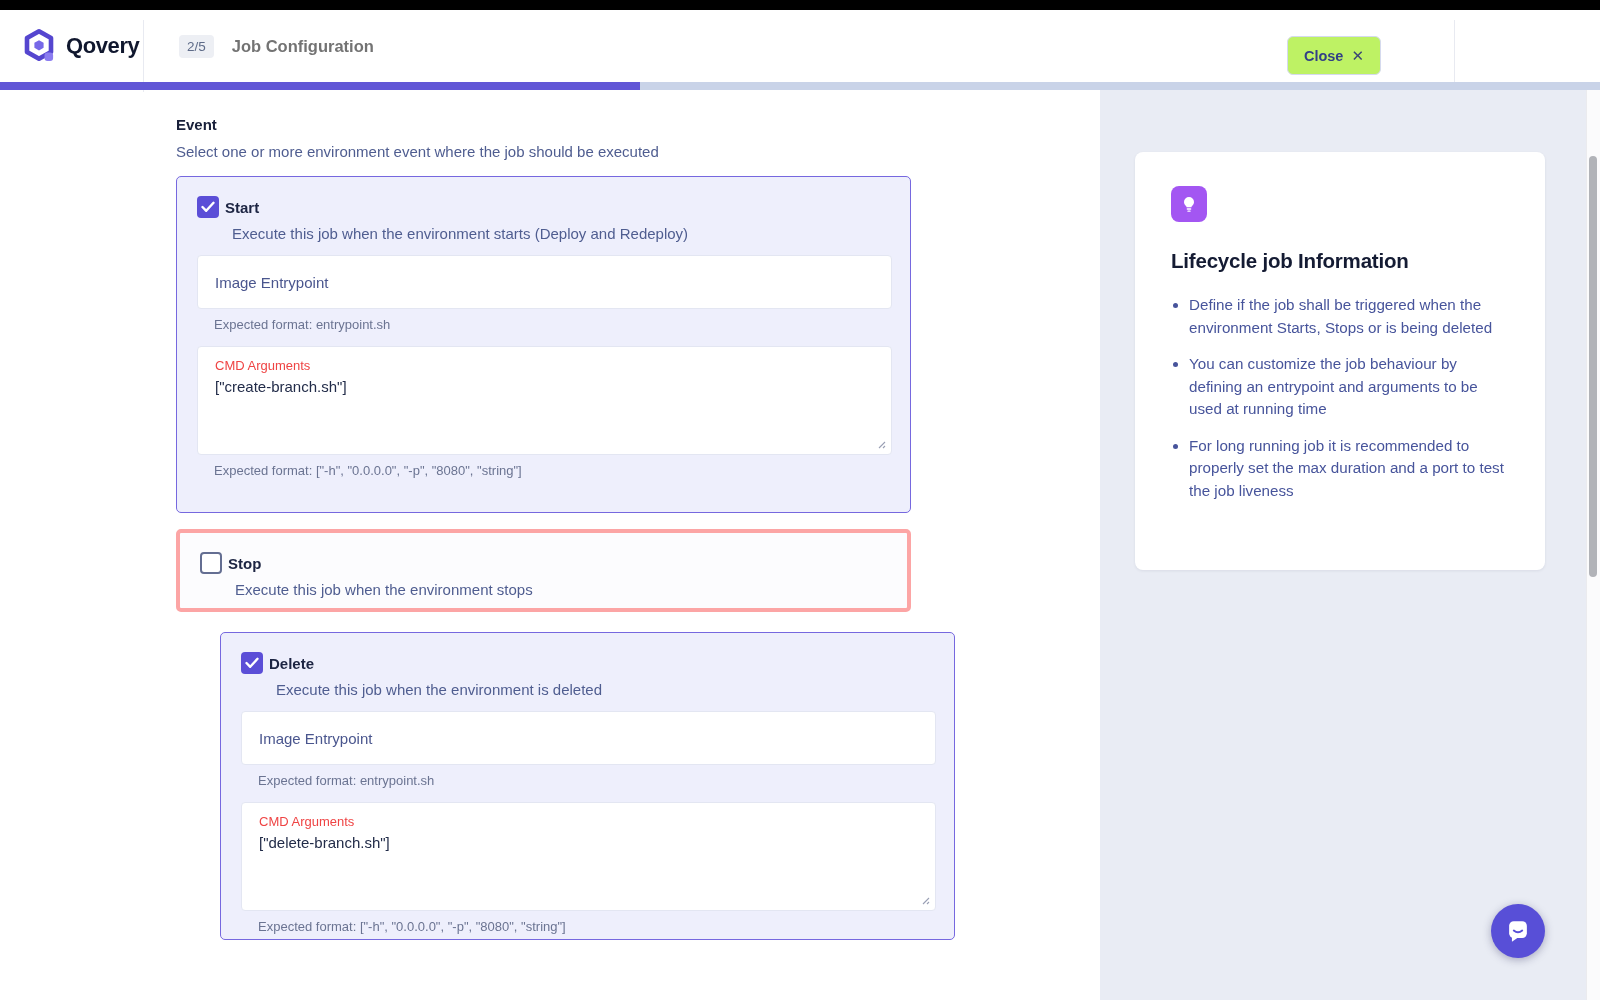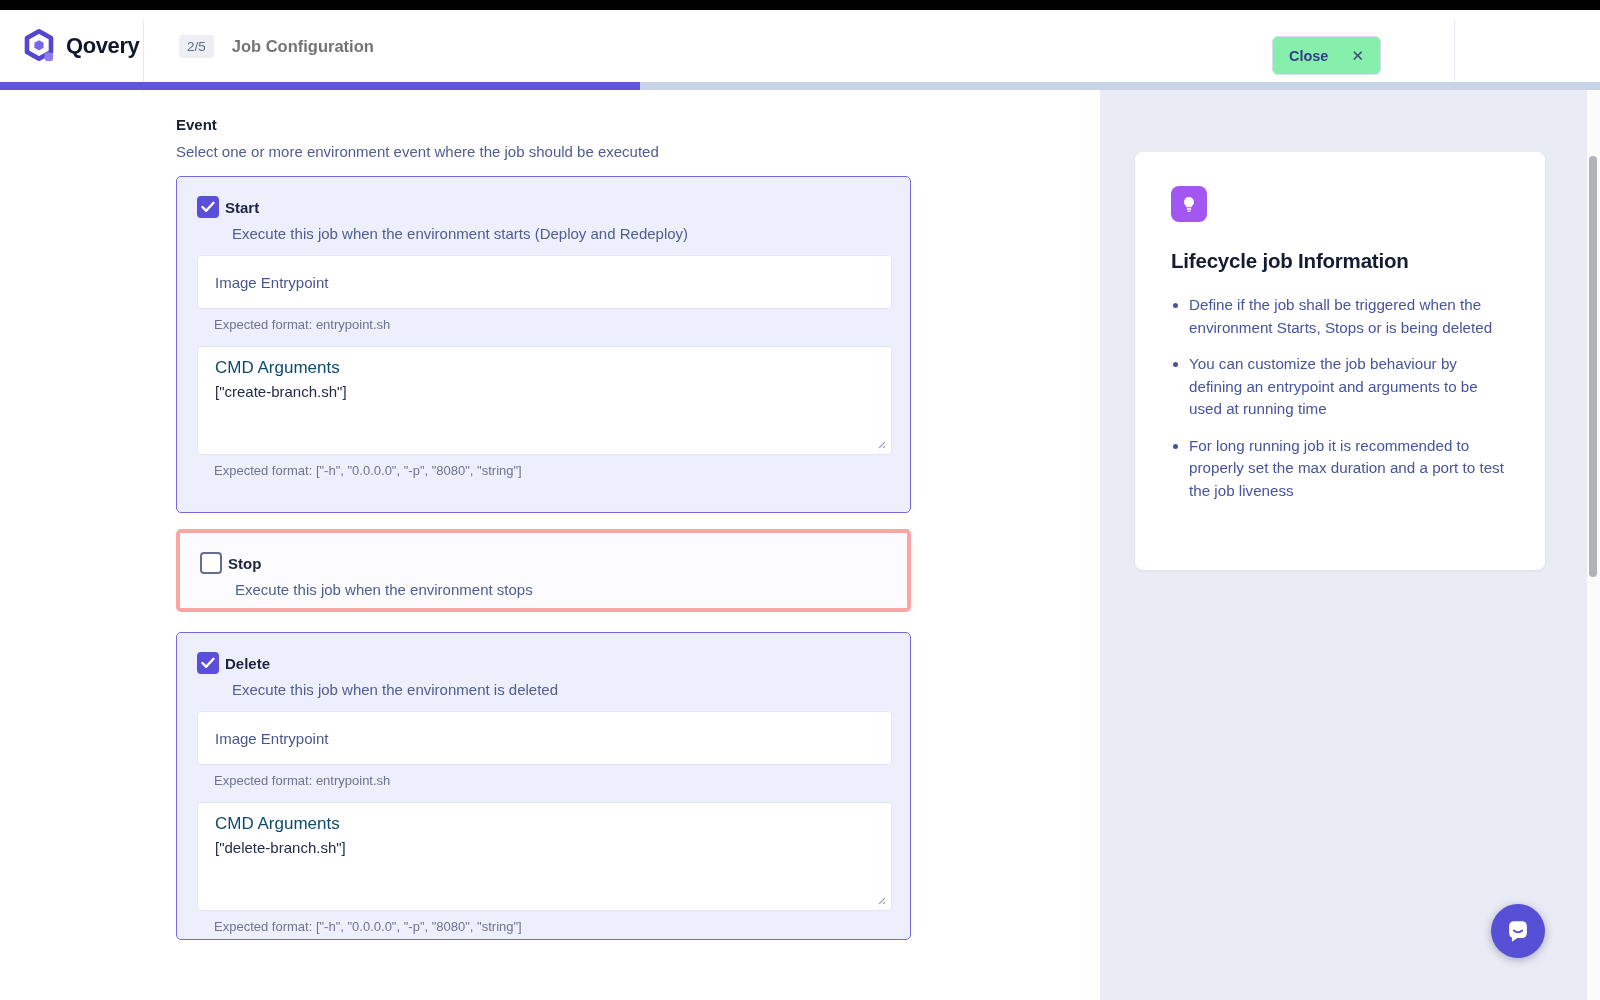--- a/index.html
+++ b/index.html
@@ -13,56 +13,56 @@
   
   .header { position:absolute; left:0; top:10px; width:1436px; height:72px; background:#fff;
     display:flex; align-items:center; }
   .logo-wrap { display:flex; align-items:center; gap:10px; padding-left:22px; width:143px; }
   .brand-name { font-size:22px; font-weight:700; color:#10172e; letter-spacing:-0.4px; }
   .hdr-divider { position:absolute; top:10px; width:1px; height:72px; background:#e8eaf1; }
   .step-badge { margin-left:36px; background:#edeff4; color:#5e6b88; font-size:13.5px;
     padding:4px 8px; border-radius:4px; }
   .hdr-title { margin-left:18px; font-size:16.5px; font-weight:700; color:#737373; }
   .close-btn { position:absolute; right:55px; top:26px; height:39px; display:flex; align-items:center;
-    gap:23px; padding:0 16px; background:#86efac; border:1px solid #d5daee; border-radius:6px;
+    gap:8px; padding:0 16px; background:#bef264; border:1px solid #d5daee; border-radius:6px;
     color:#323f86; font-size:14.5px; font-weight:600; cursor:pointer; }
   .close-x { color:#3a4675; font-size:15px; font-weight:400; }
 
   
   .progress { position:absolute; left:0; top:82px; width:1600px; height:8px; background:#c9d3e8; }
   .progress-fill { height:8px; background:#6156d6; width:40%; }
 
   
   .section-title { position:absolute; left:176px; top:116px; font-size:15px; font-weight:700; color:#19203a; }
   .section-desc { position:absolute; left:176px; top:143px; font-size:15px; color:#4f5d90; }
 
   .card { position:absolute; left:176px; width:735px; border-radius:5px; padding:19px 20px; }
   .card.selected { background:#eeeffc; border:1px solid #7668df; }
   .card.unselected { background:#fcfcfe; border:4px solid #fca5a5; }
   .card-start { top:176px; height:337px; }
   .card-stop { top:529px; height:83px; }
-  .card-delete { top:632px; height:308px; }
+  .card-delete { top:632px; height:308px;margin-left:44px; }
 
   .cb-row { display:flex; align-items:center; gap:6px; }
   .checkbox { width:22px; height:22px; border-radius:4px; flex:0 0 auto; display:flex;
     align-items:center; justify-content:center; cursor:pointer; }
   .checkbox.checked { background:#5b4ed7; }
   .checkbox.unchecked { background:#fff; border:2px solid #646e92; }
   .cb-label { font-size:15px; font-weight:700; color:#1c2442; }
   .card-desc { margin:7px 0 0 35px; font-size:15px; color:#4f5d90; }
 
   .text-input { display:block; margin-top:13px; width:695px; height:54px; background:#fff;
     border:1px solid #e3e6f2; border-radius:4px; padding:0 17px; font-size:15px; color:#1d4ed8;
     font-family:"Liberation Sans", sans-serif; outline:none; }
   .text-input::placeholder { color:#4a568e; opacity:1; }
   .helper { margin:8px 0 0 17px; font-size:13px; color:#6b7492; }
 
   .ta-field { position:relative; margin-top:14px; width:695px; height:109px; background:#fff;
     border:1px solid #e3e6f2; border-radius:4px; padding:11px 17px 8px 17px; }
-  .ta-label { display:block; font-size:17px; color:#0c4a6e; }
+  .ta-label { display:block; font-size:13px; color:#ef4444; }
   .ta-input { display:block; margin-top:5px; width:100%; height:58px; border:none; resize:none;
     outline:none; font-size:15px; color:#222c49; font-family:"Liberation Sans", sans-serif;
     background:transparent; }
   .ta-grip { position:absolute; right:5px; bottom:5px; cursor:nwse-resize; }
 
   
   .aside { position:absolute; left:1100px; top:90px; width:550px; height:910px; background:#e9ecf4; }
   .help-card { position:absolute; left:35px; top:62px; width:410px; height:418px; background:#fff;
     border-radius:8px; box-shadow:0 1px 3px rgba(30,35,70,0.08); padding:34px 36px; }
   .bulb { width:36px; height:36px; border-radius:8px; background:#a356f2; display:flex;

